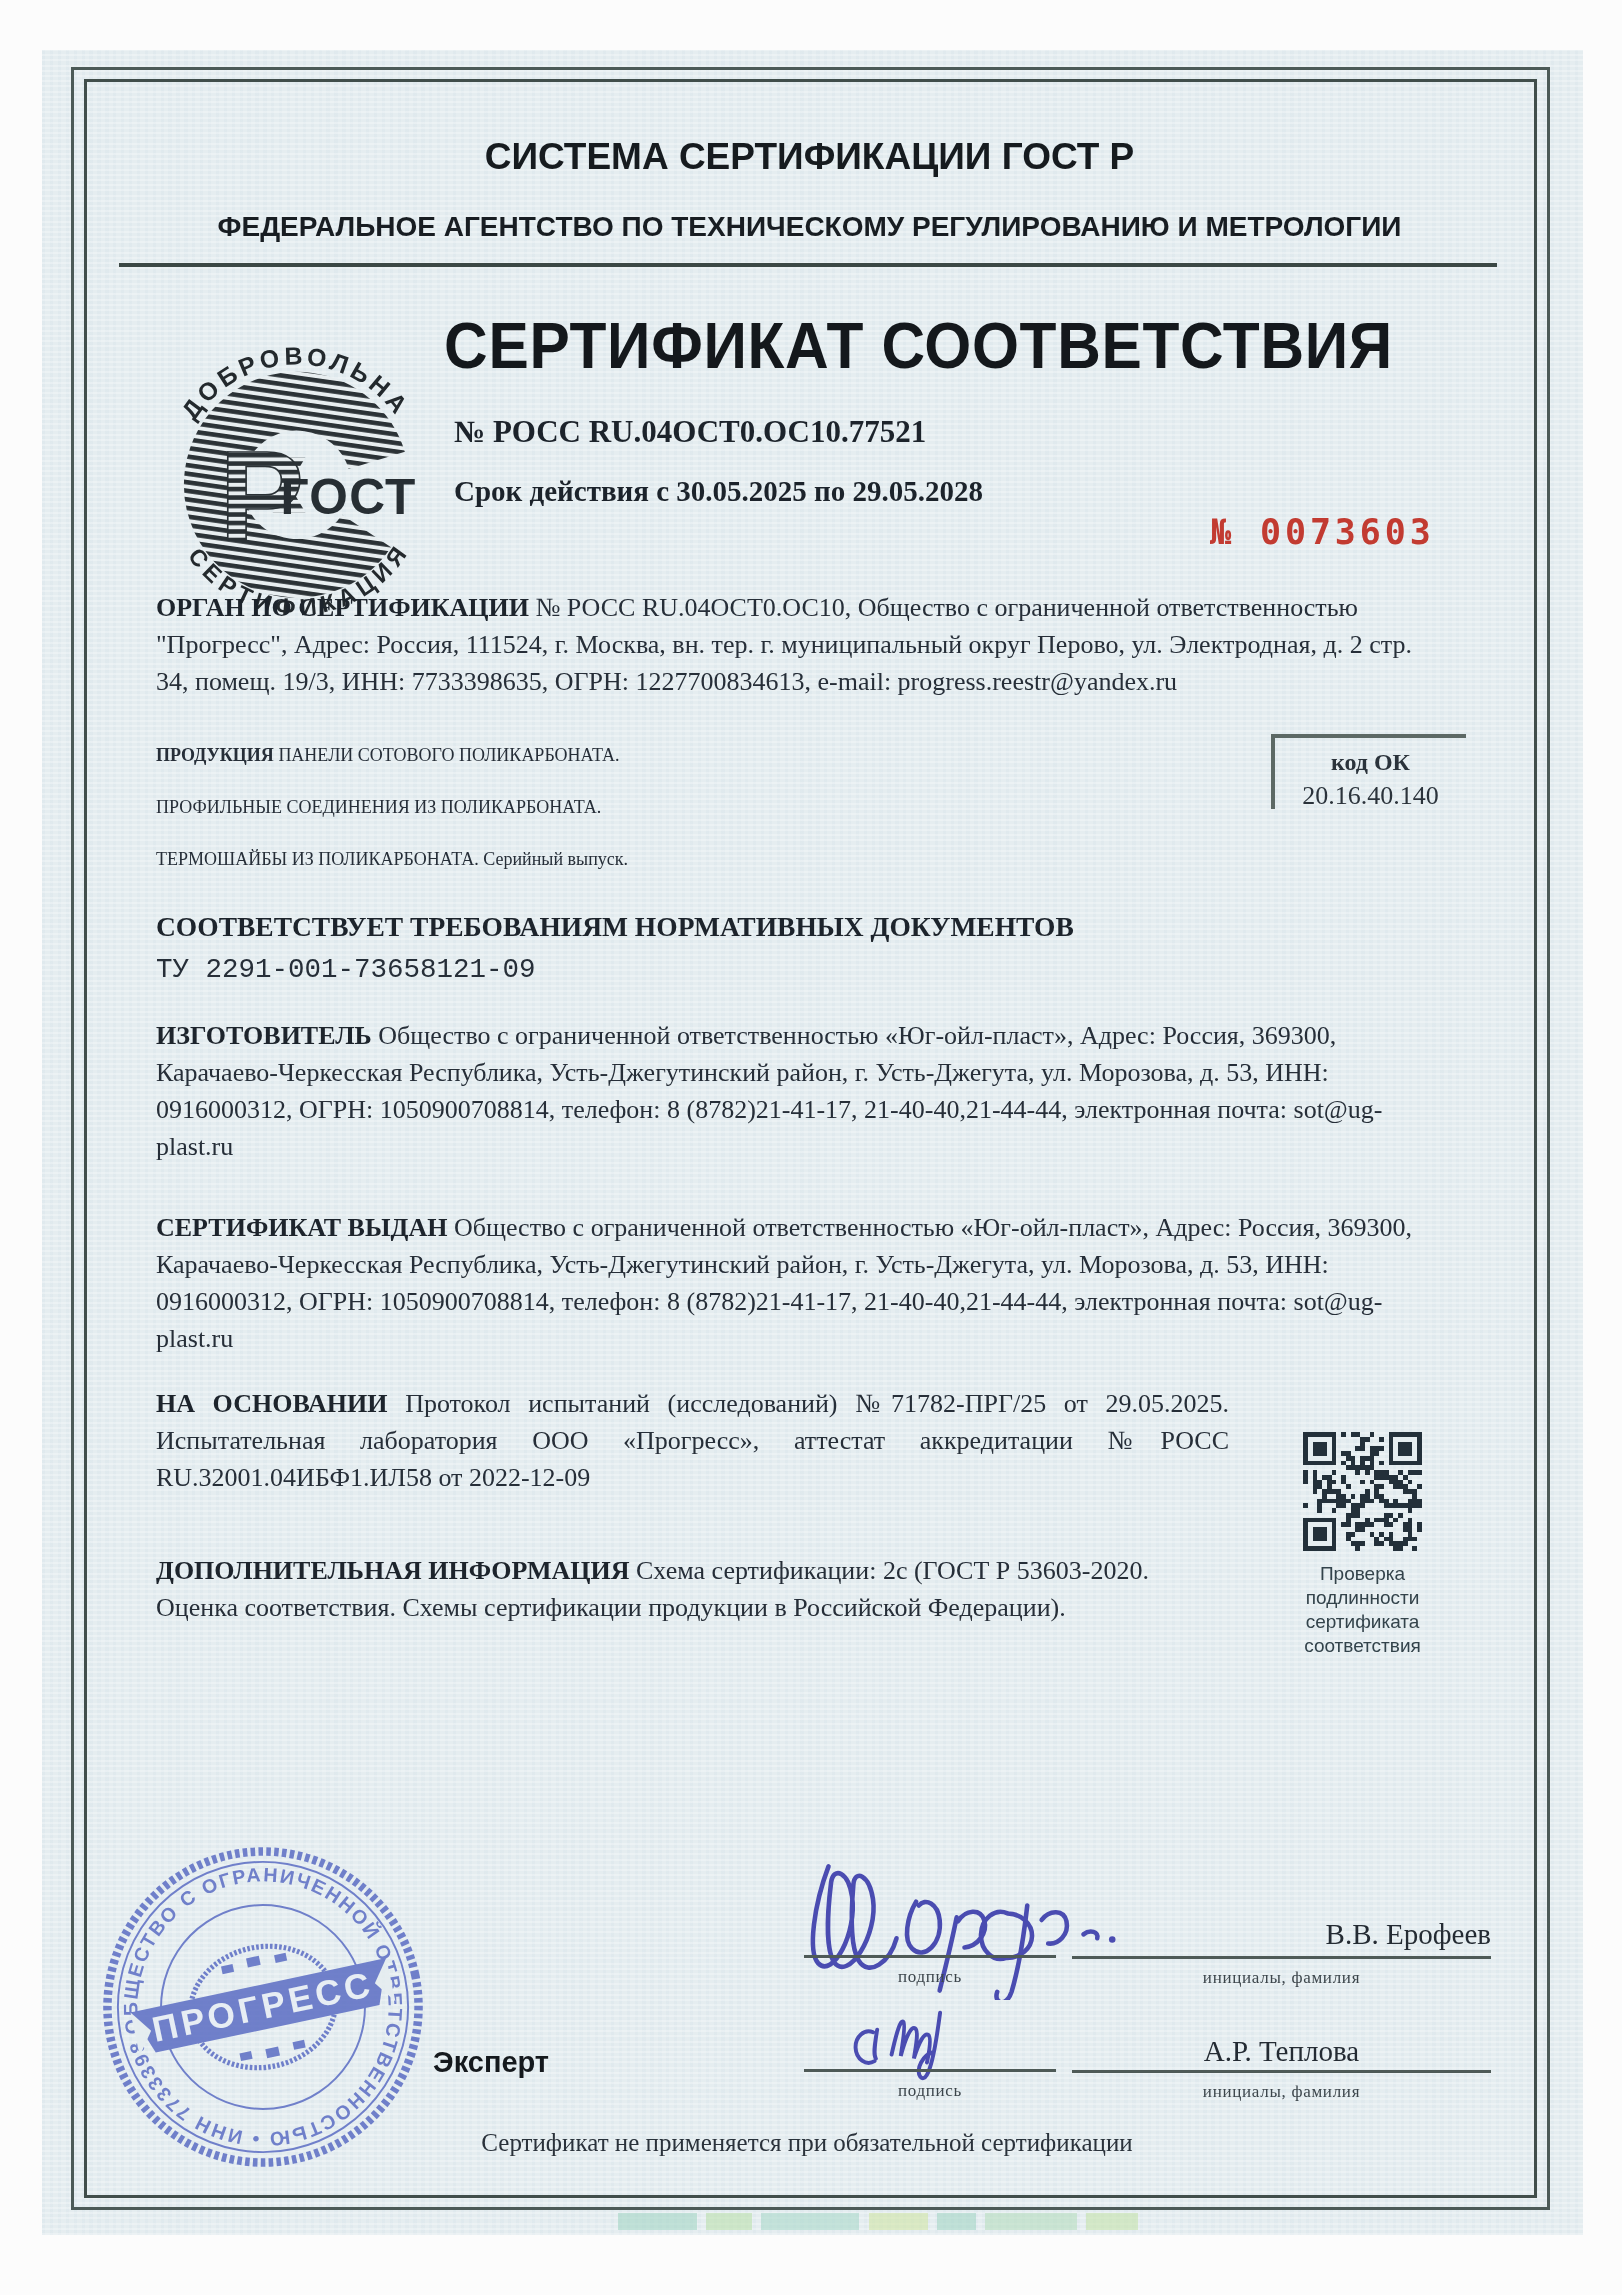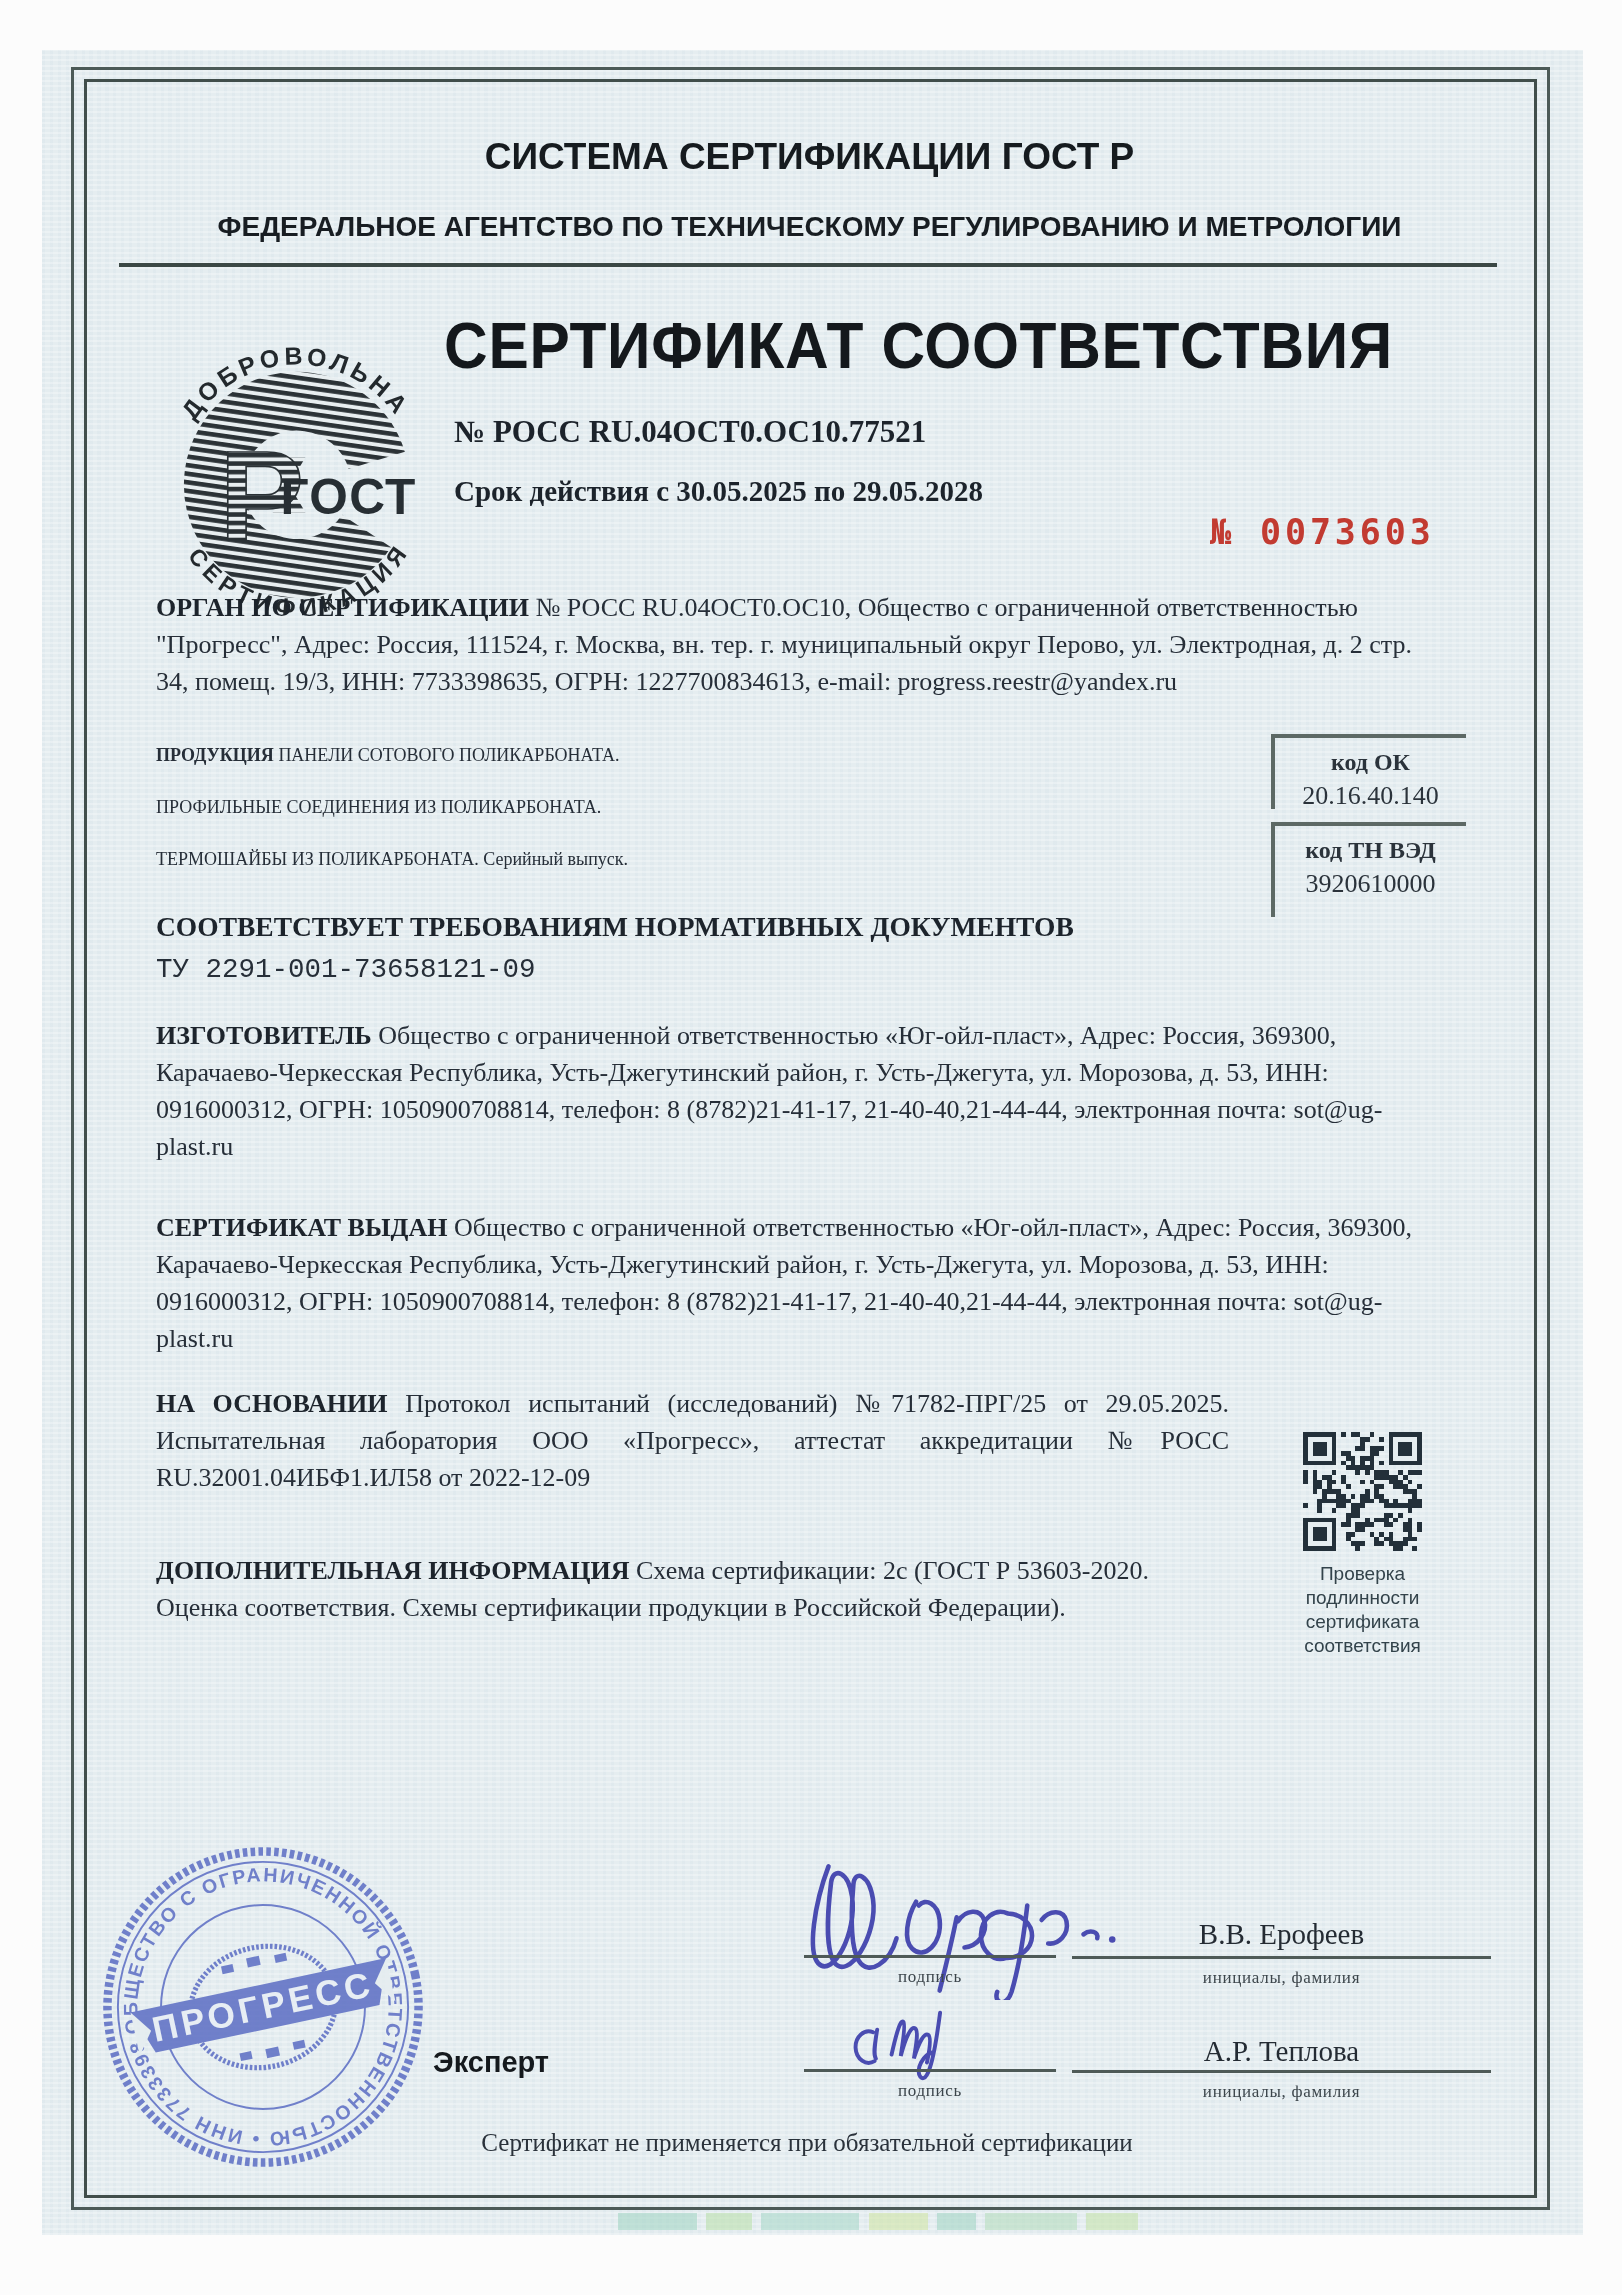--- a/index.html
+++ b/index.html
@@ -89,24 +89,20 @@
 
     <div class="product abs" style="left:114px;top:679px;width:1106px;">
       <div><b>ПРОДУКЦИЯ</b><span> ПАНЕЛИ СОТОВОГО ПОЛИКАРБОНАТА.</span></div>
       <div>ПРОФИЛЬНЫЕ СОЕДИНЕНИЯ ИЗ ПОЛИКАРБОНАТА.</div>
       <div>ТЕРМОШАЙБЫ ИЗ ПОЛИКАРБОНАТА.  Серийный выпуск.</div>
     </div>
 
     <div class="codebox abs" style="left:1229px;top:684px;width:191px;height:64px;">
       <div class="clabel">код  ОК</div>
       <div class="cval">20.16.40.140</div>
-    </div>
-    <div class="codebox abs" style="left:1229px;top:772px;width:191px;height:84px;">
-      <div class="clabel">код ТН ВЭД</div>
-      <div class="cval">3920610000</div>
     </div>
 
     <div class="abs" style="left:114px;top:861px;width:1302px;">
       <div class="conf-label">СООТВЕТСТВУЕТ ТРЕБОВАНИЯМ НОРМАТИВНЫХ ДОКУМЕНТОВ</div>
       <div class="conf-val" style="margin-top:10.5px;font-family:Liberation Mono, monospace;">ТУ 2291-001-73658121-09</div>
     </div>
 
     <div class="para abs" style="left:114px;top:967px;width:1299px;">
       <b>ИЗГОТОВИТЕЛЬ</b><span> Общество с ограниченной ответственностью «Юг-ойл-пласт», Адрес: Россия, 369300, Карачаево-Черкесская Республика, Усть-Джегутинский район, г. Усть-Джегута, ул. Морозова, д. 53, ИНН: 0916000312, ОГРН: 1050900708814, телефон: 8 (8782)21-41-17, 21-40-40,21-44-44, электронная почта: sot@ug-plast.ru</span>
     </div>
@@ -361,21 +357,21 @@
         <path d="M336,118 a30,36 0 1,0 -2,68 a36,32 0 1,0 2,-68"></path>
         <path d="M366,106 C360,160 352,204 342,238 C334,262 314,256 320,238"></path>
         <path d="M388,128 C400,112 422,112 426,130 C430,150 414,166 398,164"></path>
         <path d="M452,150 C462,142 476,146 473,156"></path>
       </g>
       <circle cx="496" cy="158" r="5" fill="#4a4cb1"></circle>
     </svg>
 
     <div class="sigline abs" style="left:762px;top:1905px;width:252px;"></div>
     <div class="sublabel abs" style="left:762px;top:1917px;width:252px;">подпись</div>
-    <div class="sig-name abs" style="left:1030px;top:1868px;width:419px;">В.В. Ерофеев</div>
+    <div class="sig-name abs" style="left:1030px;top:1868px;width:419px;text-align:right;">В.В. Ерофеев</div>
     <div class="sigline abs" style="left:1030px;top:1906px;width:419px;"></div>
     <div class="sublabel abs" style="left:1030px;top:1918px;width:419px;">инициалы, фамилия</div>
 
     <div class="role abs" style="left:391px;top:1995px;width:307px;">Эксперт</div>
 
     <svg class="abs" style="left:805px;top:1939px;" width="177" height="105" viewBox="0 0 270 160">
       <g stroke="#4a4cb1" stroke-width="6" fill="none" stroke-linecap="round">
         <path d="M40,66 a20,24 0 1,0 2,44"></path>
         <path d="M46,62 C42,86 40,100 44,106"></path>
         <path d="M68,100 C76,64 82,46 86,50 C90,54 84,88 82,102 C90,72 98,56 104,60 C110,64 104,94 102,106 C110,80 118,66 124,70 C130,74 124,102 122,112"></path>

